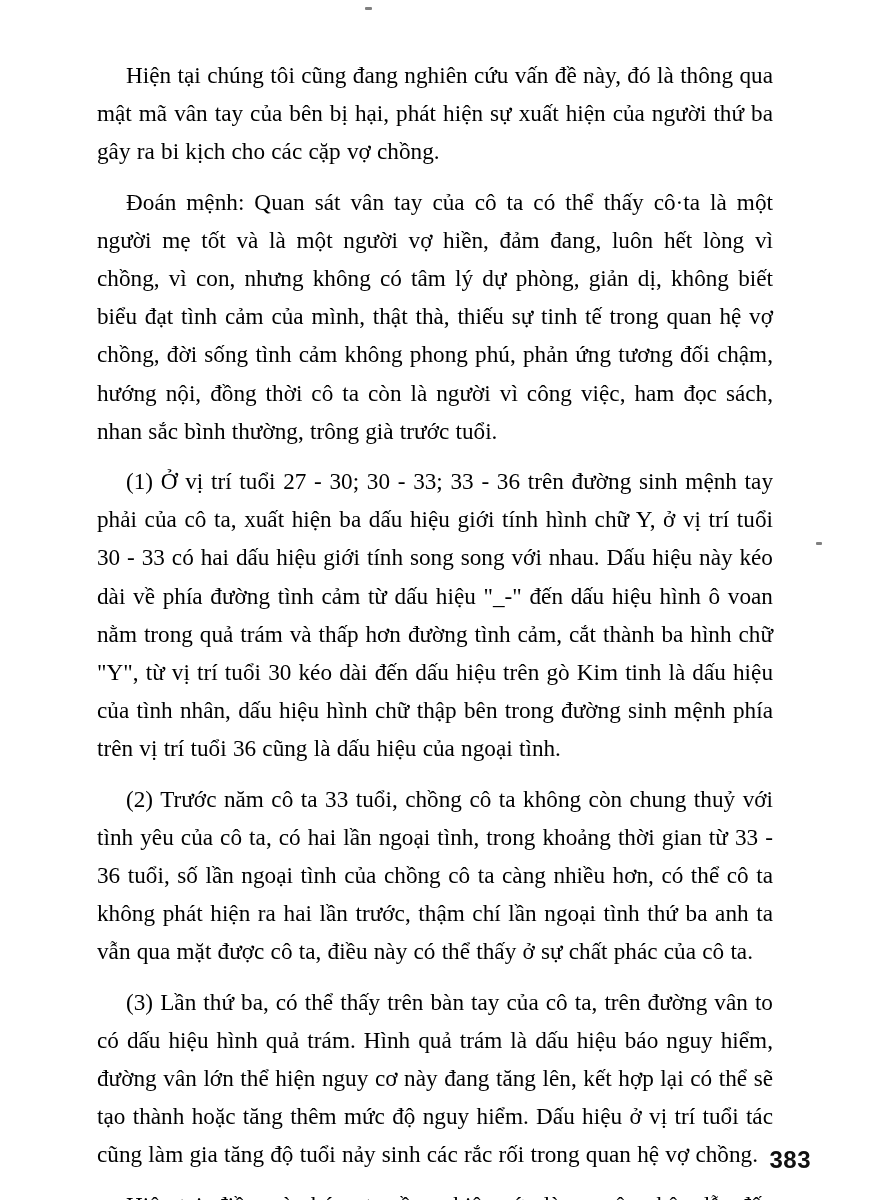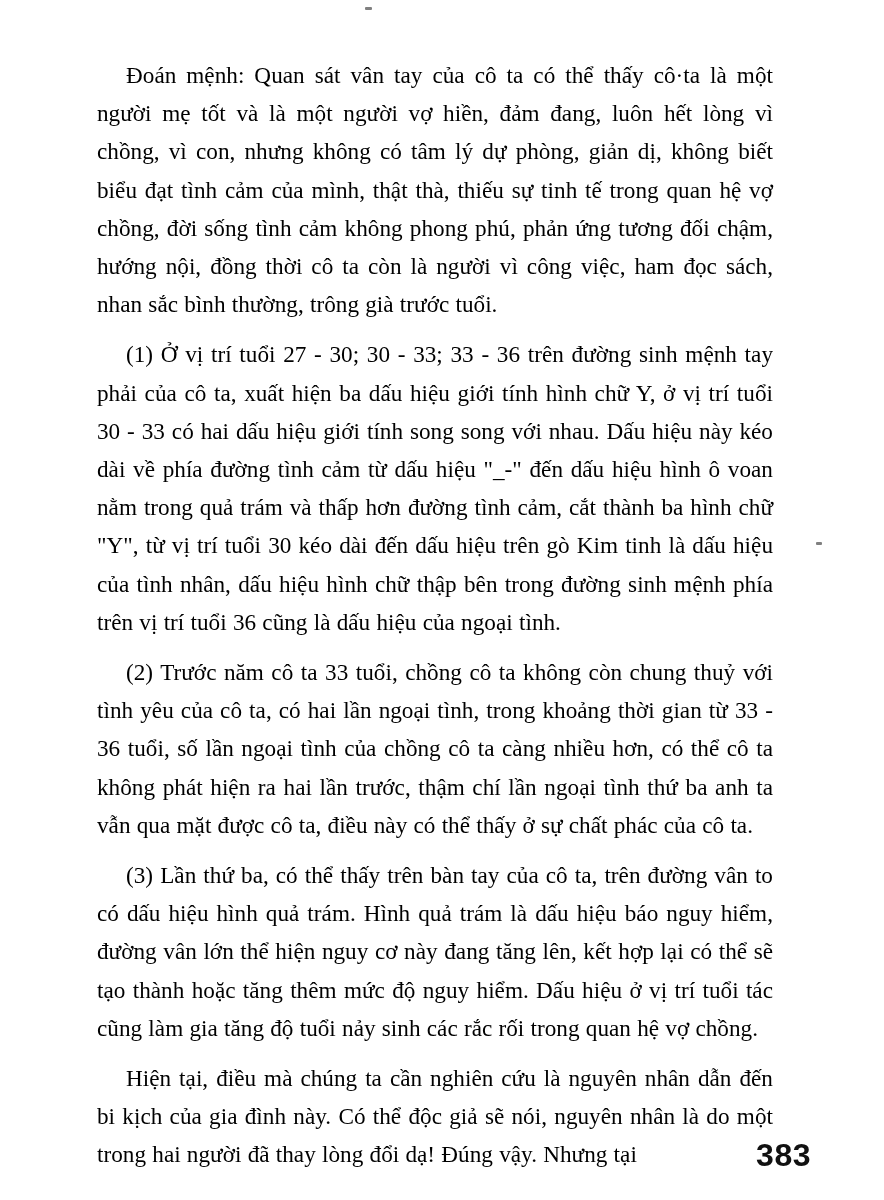--- a/index.html
+++ b/index.html
@@ -46,21 +46,21 @@
     font-size: 23.2px;
     line-height: 38.2px;
     font-weight: 600;
     text-align: left;
   }
   .page-number {
     position: absolute;
     right: 73px;
     bottom: 26px;
     font-family: "Liberation Sans", "DejaVu Sans", sans-serif;
-    font-size: 32px;
+    font-size: 24px;
     font-weight: bold;
     letter-spacing: 0.5px;
     color: #111111;
   }
   
   .speck {
     position: absolute;
     background: #6a6a6a;
     border-radius: 1px;
     opacity: 0.85;
@@ -71,20 +71,21 @@
 </head>
 <body>
 
 <div class="page">
 
   <div class="speck s1"></div>
   <div class="speck s2"></div>
 
   <div class="content">
 
+    <p class="para">Hiện tại chúng tôi cũng đang nghiên cứu vấn đề này, đó là thông qua mật mã vân tay của bên bị hại, phát hiện sự xuất hiện của người thứ ba gây ra bi kịch cho các cặp vợ chồng.</p>
 
     <p class="para">Đoán mệnh: Quan sát vân tay của cô ta có thể thấy cô·ta là một người mẹ tốt và là một người vợ hiền, đảm đang, luôn hết lòng vì chồng, vì con, nhưng không có tâm lý dự phòng, giản dị, không biết biểu đạt tình cảm của mình, thật thà, thiếu sự tinh tế trong quan hệ vợ chồng, đời sống tình cảm không phong phú, phản ứng tương đối chậm, hướng nội, đồng thời cô ta còn là người vì công việc, ham đọc sách, nhan sắc bình thường, trông già trước tuổi.</p>
 
     <p class="para">(1) Ở vị trí tuổi 27 - 30; 30 - 33; 33 - 36 trên đường sinh mệnh tay phải của cô ta, xuất hiện ba dấu hiệu giới tính hình chữ Y, ở vị trí tuổi 30 - 33 có hai dấu hiệu giới tính song song với nhau. Dấu hiệu này kéo dài về phía đường tình cảm từ dấu hiệu "_-" đến dấu hiệu hình ô voan nằm trong quả trám và thấp hơn đường tình cảm, cắt thành ba hình chữ "Y", từ vị trí tuổi 30 kéo dài đến dấu hiệu trên gò Kim tinh là dấu hiệu của tình nhân, dấu hiệu hình chữ thập bên trong đường sinh mệnh phía trên vị trí tuổi 36 cũng là dấu hiệu của ngoại tình.</p>
 
     <p class="para">(2) Trước năm cô ta 33 tuổi, chồng cô ta không còn chung thuỷ với tình yêu của cô ta, có hai lần ngoại tình, trong khoảng thời gian từ 33 - 36 tuổi, số lần ngoại tình của chồng cô ta càng nhiều hơn, có thể cô ta không phát hiện ra hai lần trước, thậm chí lần ngoại tình thứ ba anh ta vẫn qua mặt được cô ta, điều này có thể thấy ở sự chất phác của cô ta.</p>
 
     <p class="para">(3) Lần thứ ba, có thể thấy trên bàn tay của cô ta, trên đường vân to có dấu hiệu hình quả trám. Hình quả trám là dấu hiệu báo nguy hiểm, đường vân lớn thể hiện nguy cơ này đang tăng lên, kết hợp lại có thể sẽ tạo thành hoặc tăng thêm mức độ nguy hiểm. Dấu hiệu ở vị trí tuổi tác cũng làm gia tăng độ tuổi nảy sinh các rắc rối trong quan hệ vợ chồng.</p>
 
 

